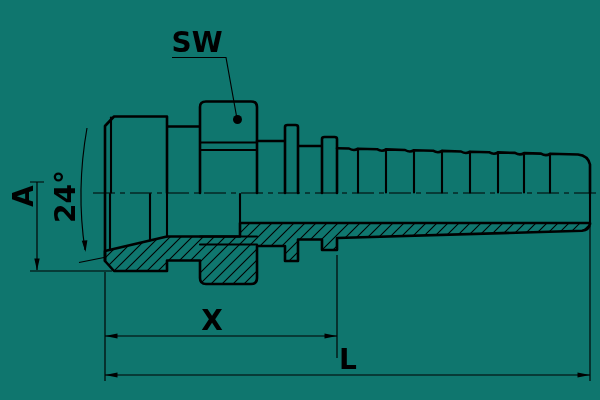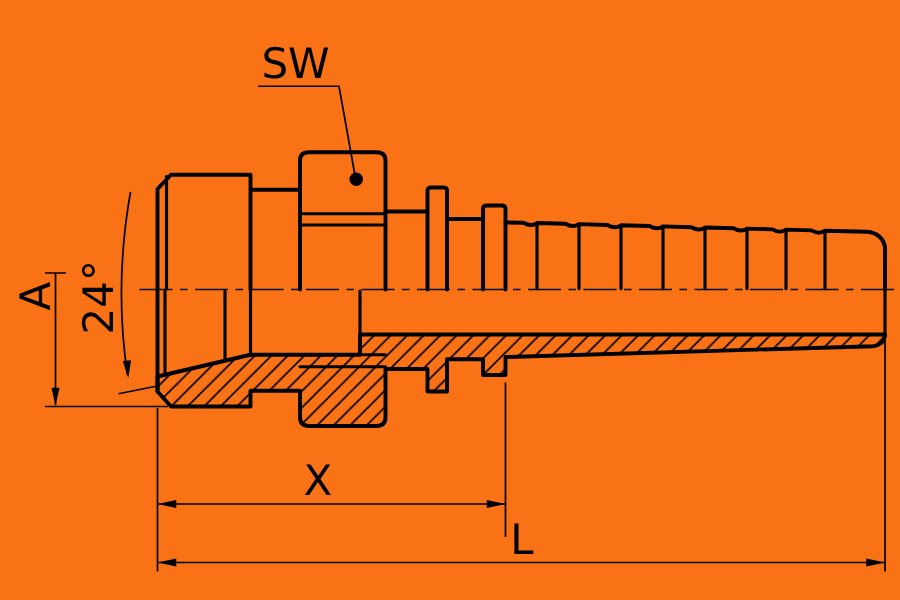--- a/index.html
+++ b/index.html
@@ -1,21 +1,22 @@
 <!DOCTYPE html>
 <html><head>
 <meta charset="utf-8">
 <style>
   html,body{margin:0;padding:0;background:#fff;}
   .canvas{
     position:relative;
     width:600px;height:400px;
-    background:#f97316;
+    background:#0f766e;
     overflow:hidden;
     font-family:"DejaVu Sans", sans-serif;
+    font-weight:bold;
   }
   svg{display:block;}
   .outline{fill:none;stroke:#000;stroke-width:2.6;stroke-linejoin:round;stroke-linecap:round;}
   .edge{fill:none;stroke:#000;stroke-width:2.1;stroke-linecap:round;}
   .material{fill:url(#hatch);stroke:#000;stroke-width:2.6;stroke-linejoin:round;}
   .thin{fill:none;stroke:#000;stroke-width:1.15;}
   .center{fill:none;stroke:#000;stroke-width:1.15;stroke-dasharray:22 5 5 5;}
   .arrow{fill:#000;stroke:none;}
   .dimtext{fill:#000;font-size:28px;}
   .leaderdot{fill:#000;}

